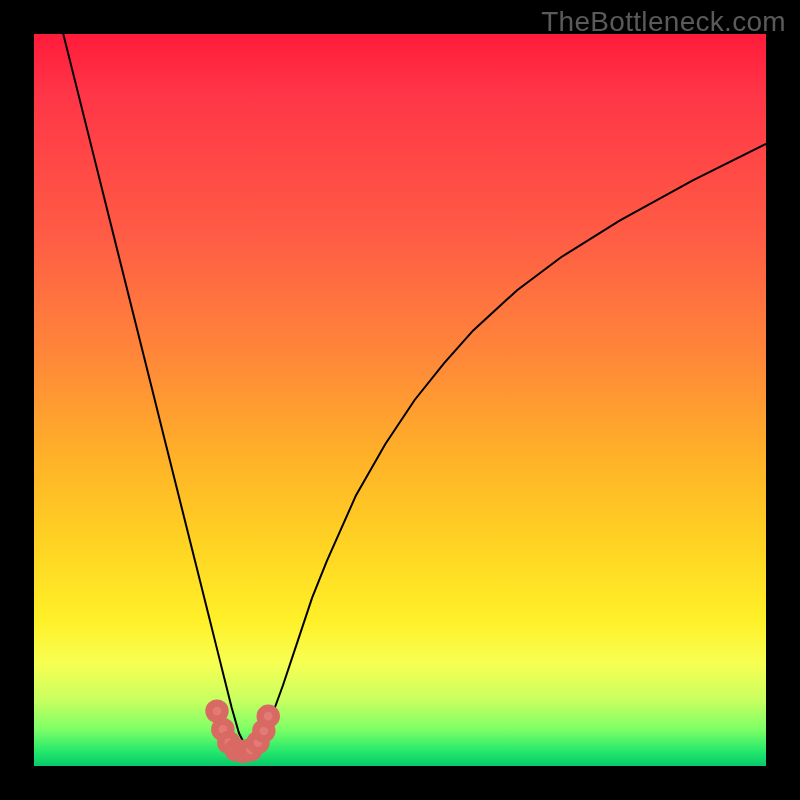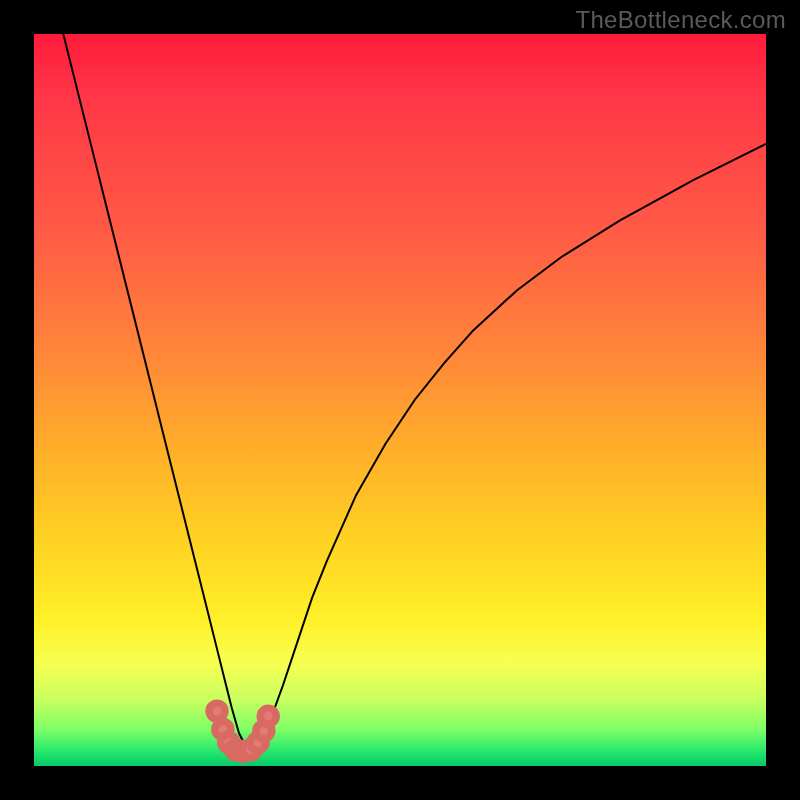--- a/index.html
+++ b/index.html
@@ -38,21 +38,21 @@
       #7dff66 95%,
       #25e86c 98%,
       #06c96a 100%
     );
   }
   .watermark {
     position: absolute;
     top: 6px;
     right: 14px;
     color: #5a5a5a;
-    font-size: 24px;
+    font-size: 28px;
     letter-spacing: 0.3px;
     font-weight: 500;
     user-select: none;
   }
   svg.curve {
     position: absolute;
     left: 0;
     top: 0;
     width: 732px;
     height: 732px;

